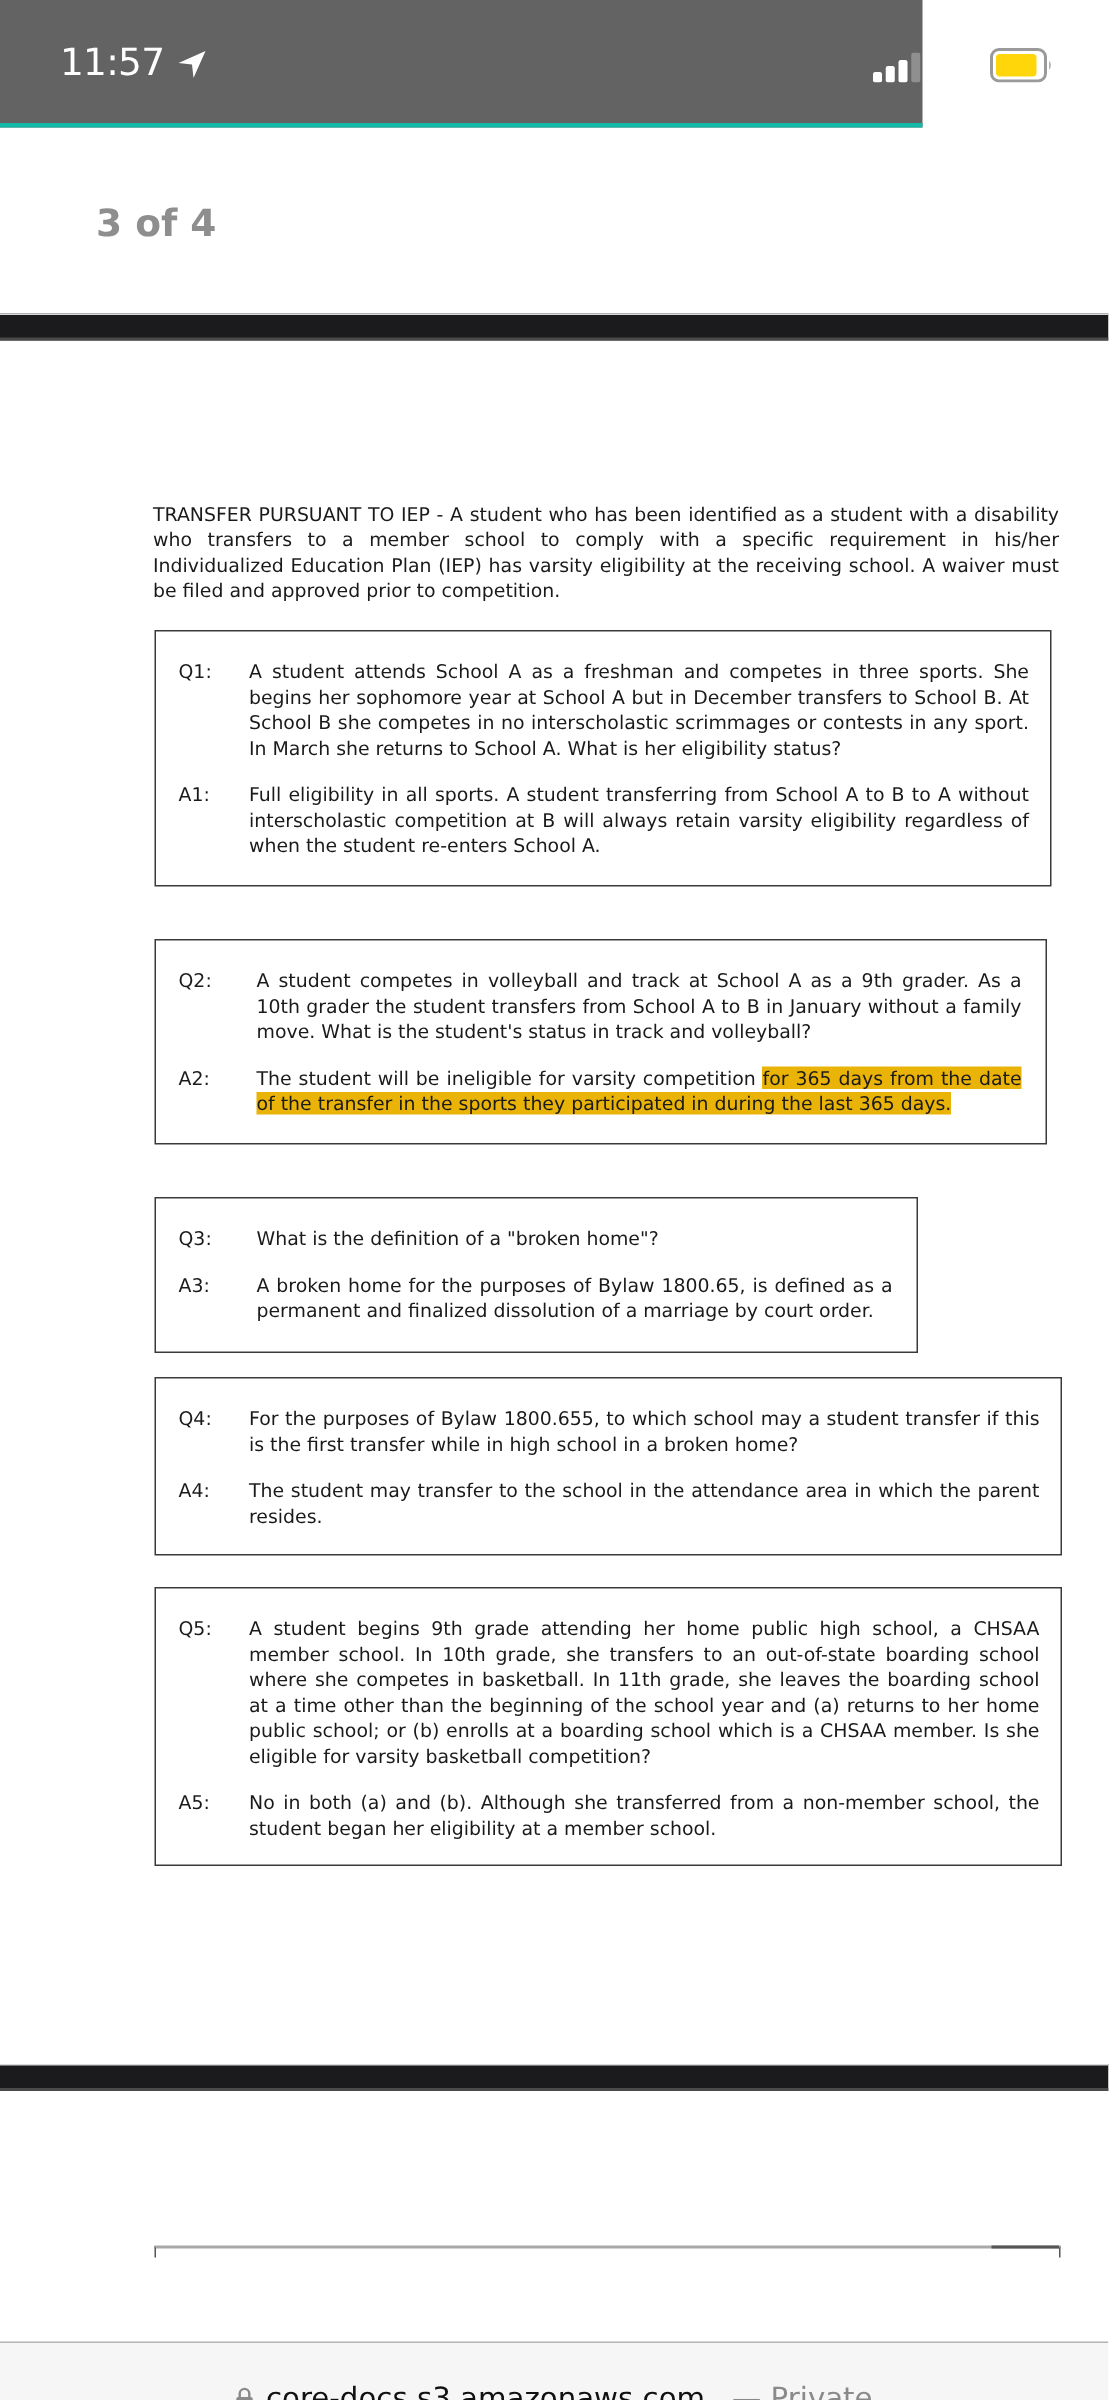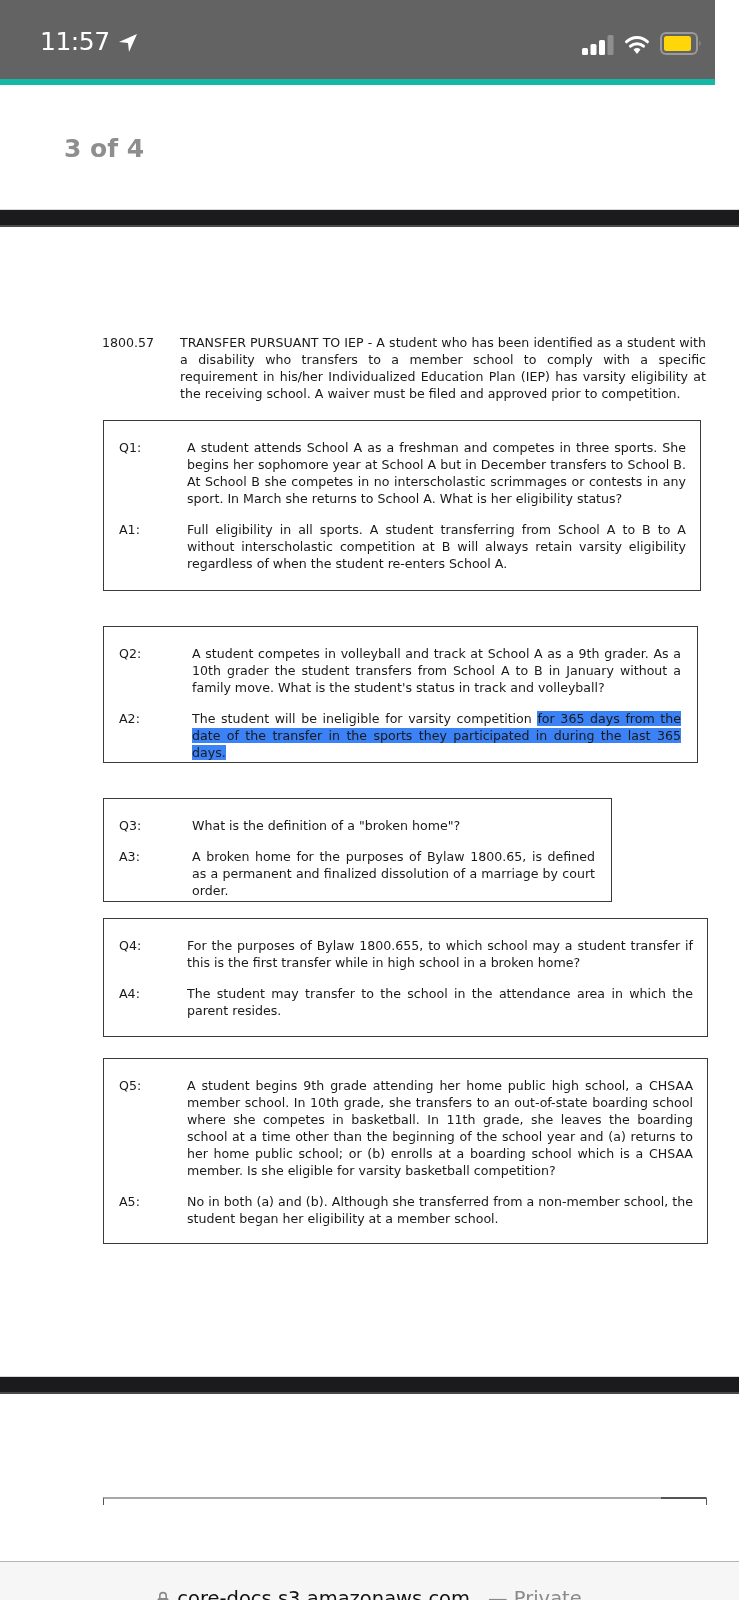--- a/index.html
+++ b/index.html
@@ -1,41 +1,41 @@
 <!DOCTYPE html>
 <html><head>
 <meta charset="utf-8">
 <style>
   * { box-sizing: border-box; margin: 0; padding: 0; }
   html, body { width: 739px; height: 1600px; overflow: hidden; background: #ffffff; }
   body { position: relative; font-family: "Liberation Sans", sans-serif; color: #111; }
 
-  .status-bar { position: absolute; left: 0; top: 0; width: 715px; height: 85px; background: #636363; border-bottom: 6px solid #14b8a6; }
+  .status-bar { position: absolute; left: 0; top: 0; width: 615px; height: 85px; background: #636363; border-bottom: 3px solid #14b8a6; }
   .status-time { position: absolute; left: 40px; top: 27px; font-family: "DejaVu Sans", sans-serif; font-size: 25px; color: #fff; letter-spacing: -0.5px; }
   .loc-arrow { position: absolute; left: 117px; top: 32px; width: 22px; height: 22px; }
   .signal { position: absolute; left: 582px; top: 35px; width: 34px; height: 20px; }
   .wifi { position: absolute; left: 624px; top: 33px; width: 26px; height: 22px; }
   .battery { position: absolute; left: 660px; top: 32px; width: 42px; height: 23px; }
 
   .page-indicator { position: absolute; left: 64px; top: 134px; font-family: "DejaVu Sans", sans-serif; font-size: 25px; font-weight: bold; color: #8e8e8e; text-align: right; }
 
   .page-sep { position: absolute; left: 0; width: 739px; height: 18px; background: #1b1b1d; border-top: 1px solid #d8d8d8; border-bottom: 2px solid #4a4a4a; }
   .page-sep.top { top: 209px; }
   .page-sep.bottom { top: 1376px; }
 
   .doc { position: absolute; left: 0; top: 229px; width: 739px; font-family: "DejaVu Sans", sans-serif; font-size: 12.6px; line-height: 17px; color: #1a1a1a; }
   .bylaw { position: absolute; left: 102px; top: 105px; width: 604px; display: flex; }
   .bylaw-num { width: 78px; flex: none; }
   .bylaw-text { flex: 1; text-align: justify; }
 
   .qa-box { position: absolute; border: 1.5px solid #3a3a3a; background: #fff; padding: 18px 14px 10px 15px; }
   .qa-row { display: flex; margin-bottom: 14px; }
   .qa-label { flex: none; width: 47px; }
-  .qa-text { flex: 1; text-align: justify; margin-left: 21px; }
-  .hl { background: #3b82f6; }
+  .qa-text { flex: 1; text-align: justify; }
+  .hl { background: #eab308; }
 
   .next-page-edge { position: absolute; left: 103px; top: 1497px; width: 604px; height: 8px; border-top: 2px solid #a8a8a8; border-left: 1.5px solid #555; border-right: 1.5px solid #555; }
   .next-page-edge .dark { position: absolute; right: 0; top: -2px; width: 45px; height: 2px; background: #555; }
 
   .bottom-bar { position: absolute; left: 0; top: 1561px; width: 739px; height: 94px; background: #f6f6f6; border-top: 1px solid #b5b5b5; }
   .url-row { position: absolute; left: 0; top: 25px; width: 739px; display: flex; justify-content: center; align-items: center; font-family: "DejaVu Sans", sans-serif; font-size: 19.5px; }
   .lock { width: 12px; height: 16px; margin-right: 8px; }
   .url { color: #111; }
   .private { color: #8a8a8a; margin-left: 18px; }
   .home-indicator { position: absolute; left: 237px; top: 66px; width: 264px; height: 11px; border-radius: 6px; background: #0e0e0e; }
@@ -65,21 +65,20 @@
     <path d="M39.5 8.5 Q41.5 11.5 39.5 14.5 Z" fill="#9a9a9a"></path>
   </svg>
 </div>
 
 <div class="page-indicator">3 of 4</div>
 
 <div class="page-sep top"></div>
 
 <div class="doc">
   <div class="bylaw">
-    <div class="bylaw-num">1800.57</div>
     <div class="bylaw-text">TRANSFER PURSUANT TO IEP - A student who has been identified as a student with a disability who transfers to a member school to comply with a specific requirement in his/her Individualized Education Plan (IEP) has varsity eligibility at the receiving school.  A waiver must be filed and approved prior to competition.</div>
   </div>
 
   <div class="qa-box" style="left:103px; top:191px; width:598px; height:171px;">
     <div class="qa-row">
       <span class="qa-label">Q1:</span>
       <span class="qa-text">A student attends School A as a freshman and competes in three sports. She begins her sophomore year at School A but in December transfers to School B. At School B she competes in no interscholastic scrimmages or contests in any sport. In March she returns to School A. What is her eligibility status?</span>
     </div>
     <div class="qa-row">
       <span class="qa-label">A1:</span>

